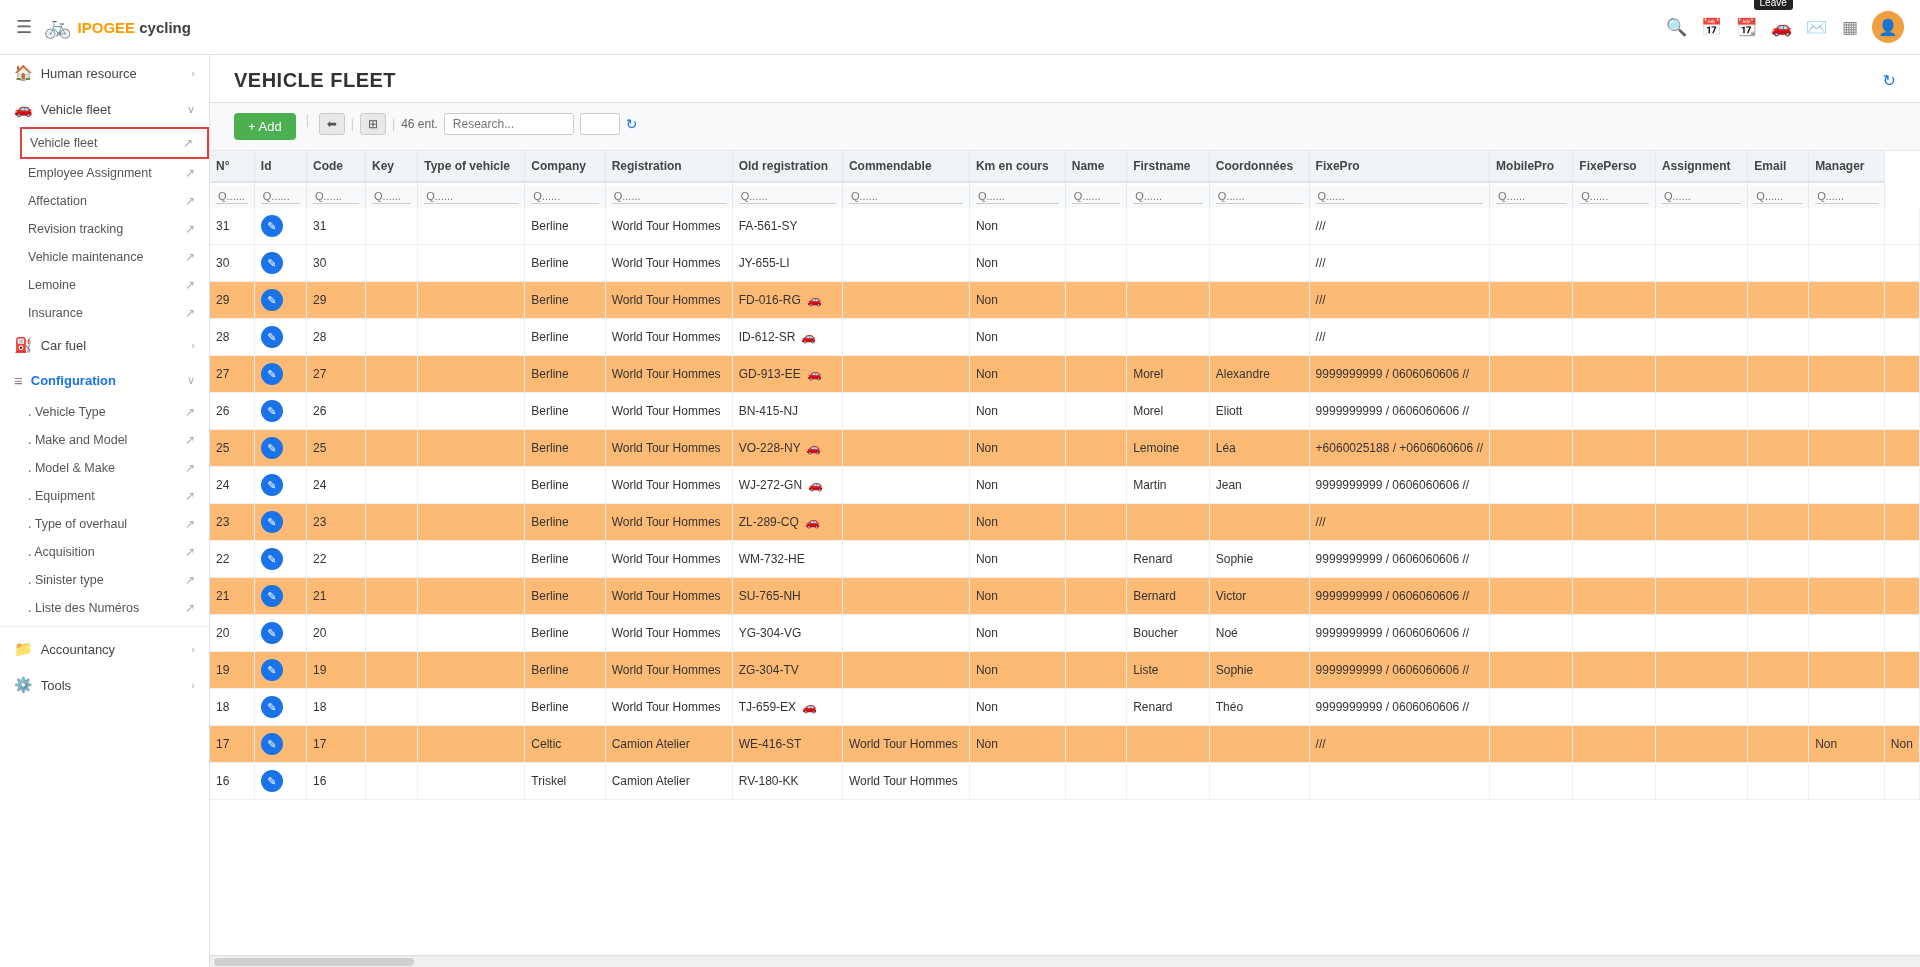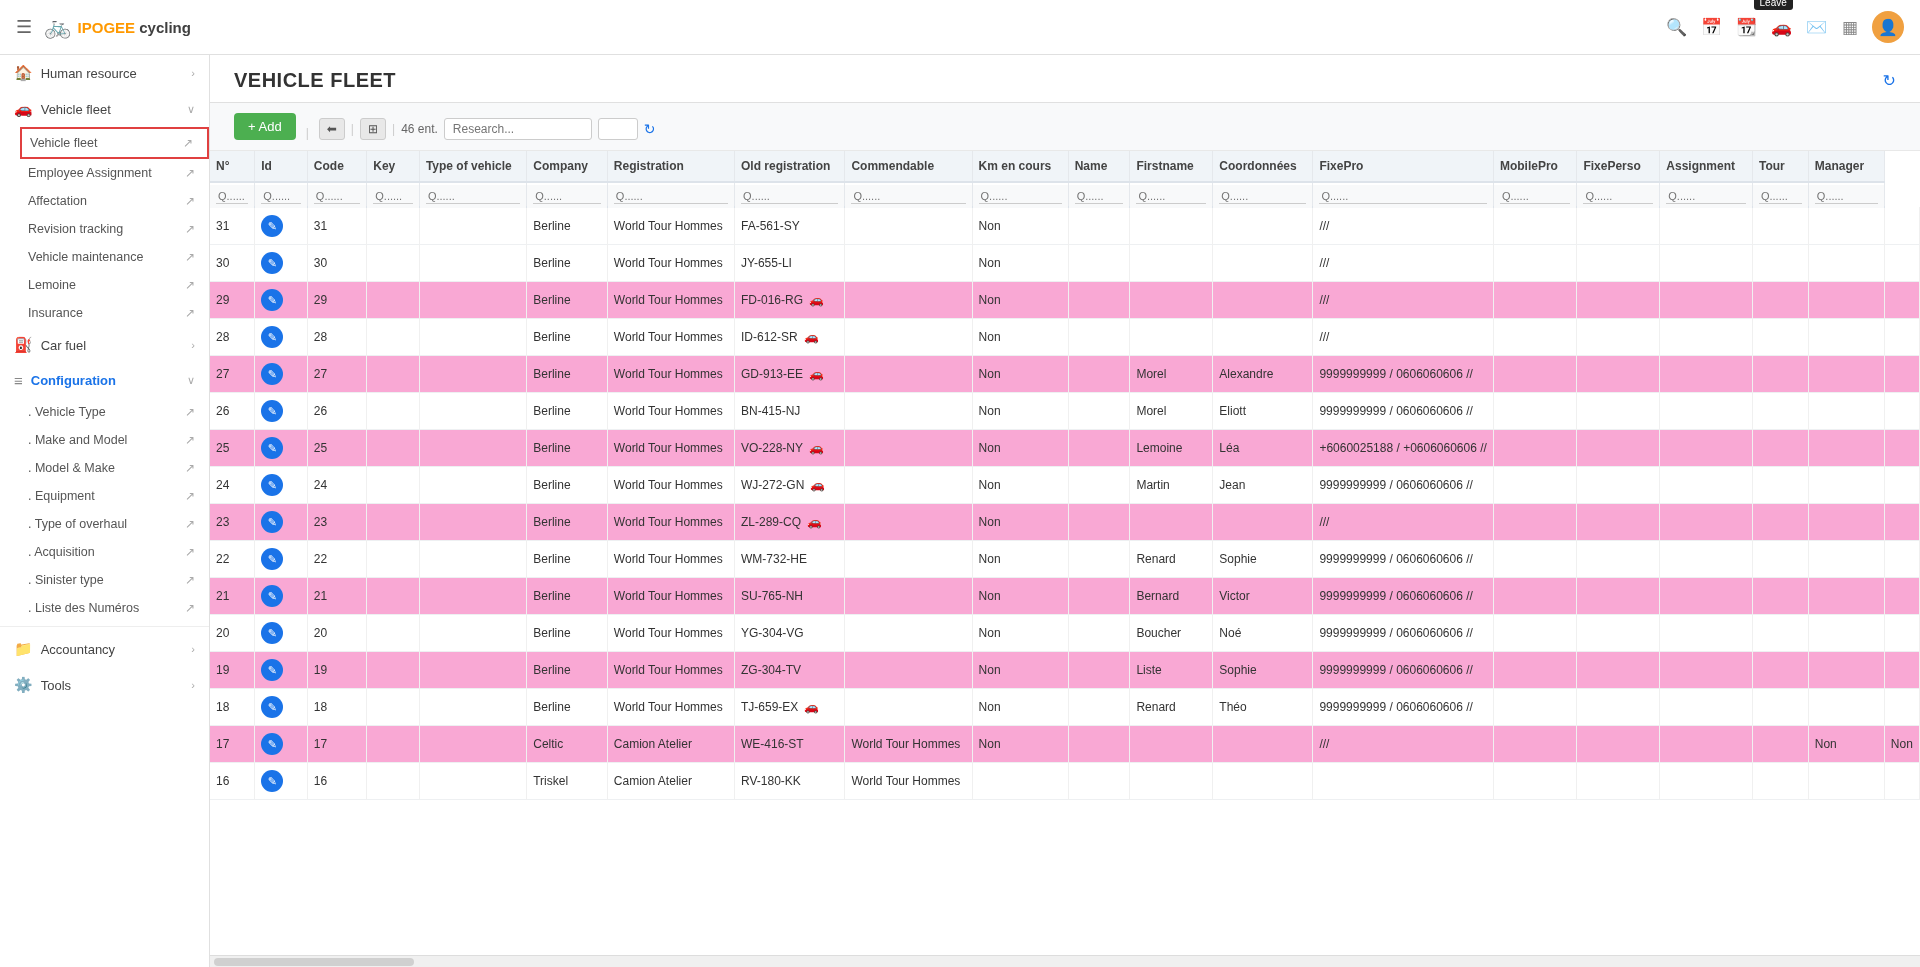--- a/index.html
+++ b/index.html
@@ -69,21 +69,21 @@
       align-items: center;
       justify-content: space-between;
     }
     .main-title { font-size: 20px; font-weight: 700; color: #333; letter-spacing: 0.5px; }
     .refresh-icon { font-size: 16px; color: #1a73e8; cursor: pointer; }
 
     .main-toolbar {
       background: #f8f9fa;
       padding: 10px 24px;
       display: flex;
-      align-items: flex-end;
+      align-items: flex-start;
       gap: 10px;
       border-bottom: 1px solid #e8e8e8;
     }
     .btn-add {
       background: #4caf50;
       color: #fff;
       border: none;
       padding: 6px 14px;
       border-radius: 4px;
       font-size: 13px;
@@ -93,21 +93,21 @@
       gap: 5px;
     }
     .toolbar-sep { color: #ccc; font-size: 12px; }
     .toolbar-controls { display: flex; align-items: center; gap: 6px; font-size: 12px; color: #666; }
     .toolbar-icon-btn { background: #e8e8e8; border: 1px solid #ccc; padding: 3px 7px; border-radius: 3px; cursor: pointer; font-size: 12px; color: #555; }
     .search-box {
       border: 1px solid #ccc;
       border-radius: 3px;
       padding: 3px 8px;
       font-size: 12px;
-      width: 148px;
+      width: 130px;
       outline: none;
     }
     .page-size-box {
       border: 1px solid #ccc;
       border-radius: 3px;
       padding: 3px 6px;
       font-size: 12px;
       width: 40px;
       text-align: center;
     }
@@ -139,21 +139,21 @@
       width: 100%;
       border: none;
       border-bottom: 1px solid #ccc;
       font-size: 11px;
       color: #999;
       background: transparent;
       outline: none;
       padding: 1px 2px;
     }
     tbody tr { border-bottom: 1px solid #eef0f2; }
-    tbody tr.row-teal { background: #f9a8d4; }
+    tbody tr.row-teal { background: #fdba74; }
     td { padding: 7px 6px; color: #333; white-space: nowrap; border-right: 1px solid #f0f0f0; }
     .edit-btn {
       width: 22px; height: 22px;
       background: #1a73e8;
       border-radius: 50%;
       display: inline-flex;
       align-items: center;
       justify-content: center;
       color: #fff;
       font-size: 11px;
@@ -377,21 +377,21 @@
             <th>Old registration</th>
             <th>Commendable</th>
             <th>Km en cours</th>
             <th>Name</th>
             <th>Firstname</th>
             <th>Coordonnées</th>
             <th>FixePro</th>
             <th>MobilePro</th>
             <th>FixePerso</th>
             <th>Assignment</th>
-            <th>Tour</th>
+            <th>Email</th>
             <th>Manager</th>
           </tr>
           <tr class="filter-row">
             <th><input class="filter-input" placeholder="Q......" style=""></th>
             <th><input class="filter-input" placeholder="Q......" style=""></th>
             <th><input class="filter-input" placeholder="Q......" style=""></th>
             <th><input class="filter-input" placeholder="Q......" style=""></th>
             <th><input class="filter-input" placeholder="Q......" style=""></th>
             <th><input class="filter-input" placeholder="Q......" style=""></th>
             <th><input class="filter-input" placeholder="Q......" style=""></th>

